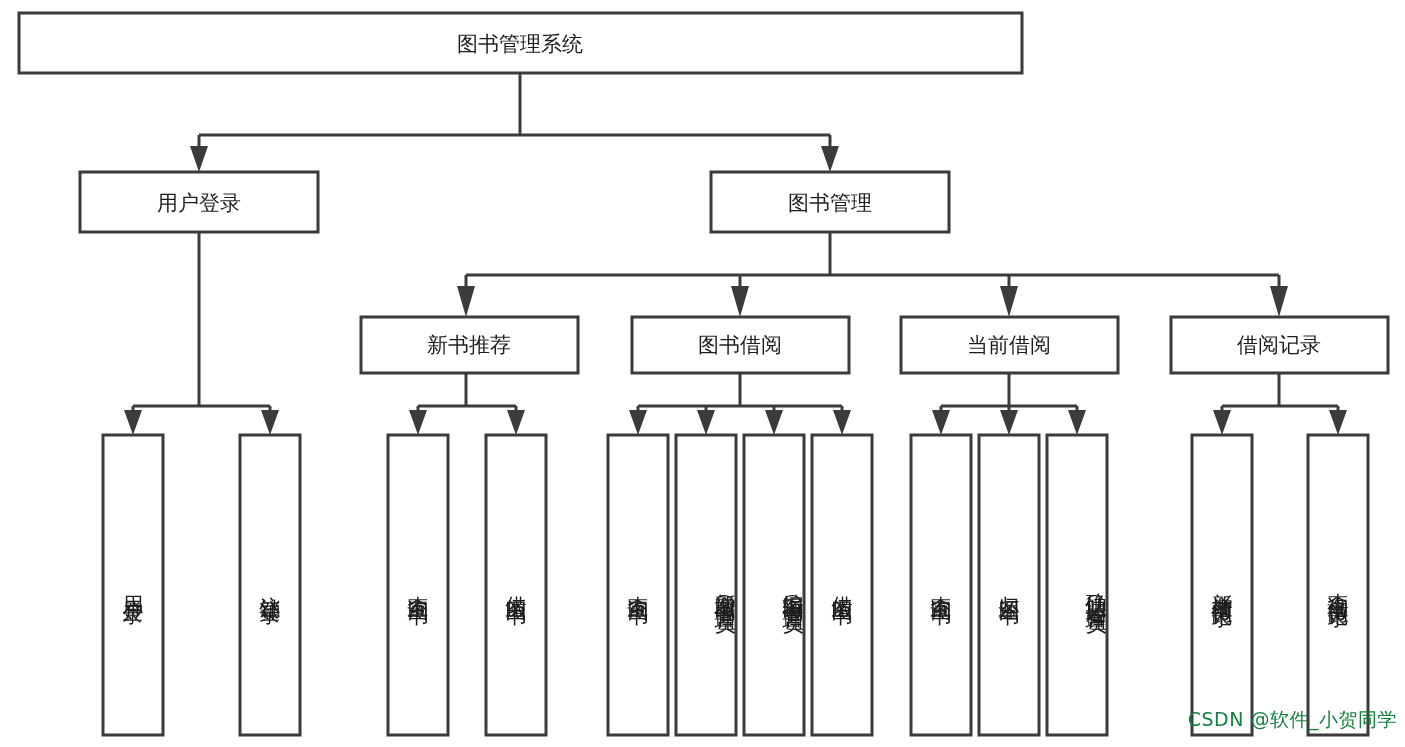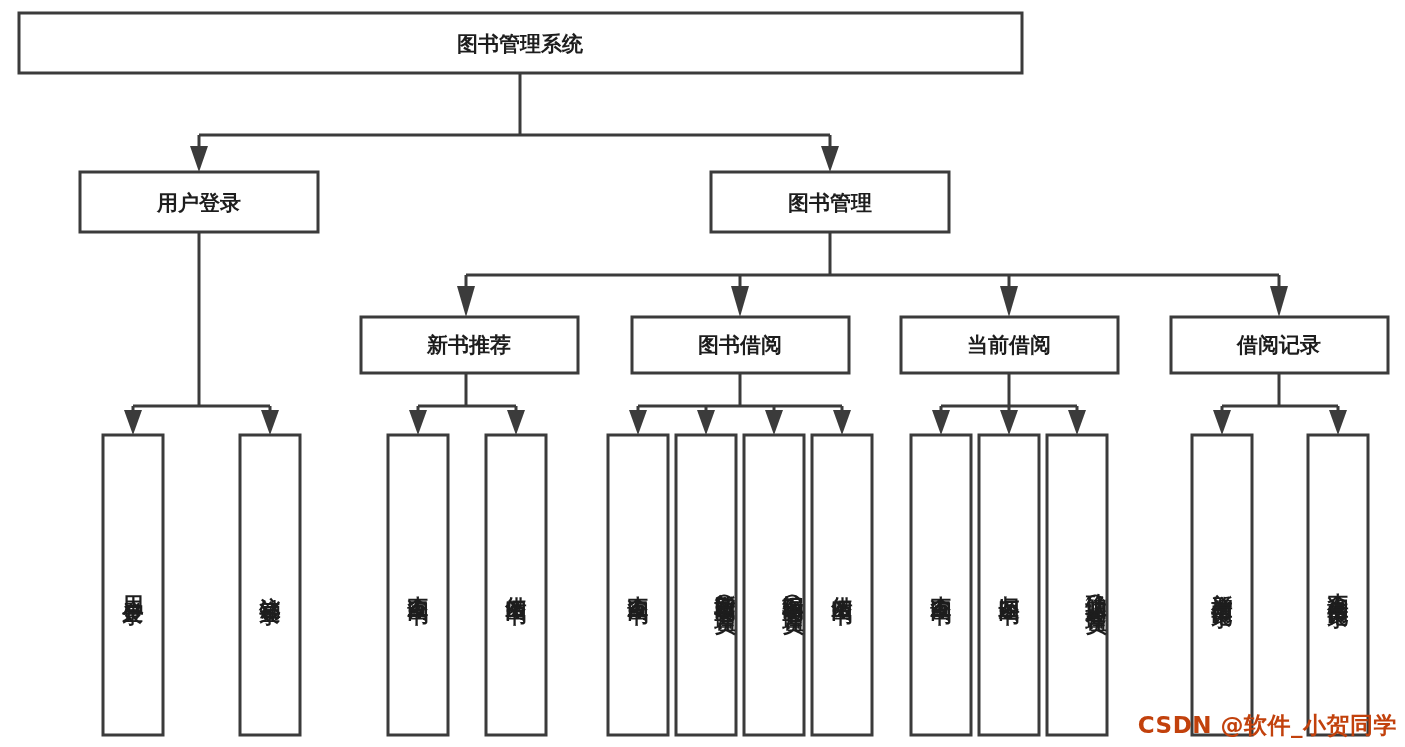--- a/index.html
+++ b/index.html
@@ -11,21 +11,20 @@
     width: 1405px;
     height: 747px;
     font-family: "DejaVu Sans", "Liberation Sans", sans-serif;
     overflow: hidden;
   }
   #diagram-root {
     position: relative;
     width: 1405px;
     height: 747px;
     background: #ffffff;
-    font-weight: bold;
   }
   svg#flow-svg {
     position: absolute;
     left: 0;
     top: 0;
     width: 1405px;
     height: 747px;
   }
   .node-box {
     fill: #ffffff;
@@ -60,24 +59,24 @@
     letter-spacing: 3px;
     display: flex;
     align-items: center;
     justify-content: center;
     white-space: nowrap;
     user-select: none;
   }
   #watermark {
     position: absolute;
     right: 8px;
-    bottom: 6px;
-    font-family: "DejaVu Sans", "Liberation Sans", sans-serif;
-    font-size: 23px;
-    color: #c2410c;
+    bottom: 14px;
+    font-family: "DejaVu Sans", "Liberation Sans", sans-serif;
+    font-size: 19px;
+    color: #15803d;
     letter-spacing: 0.5px;
     white-space: nowrap;
   }
 </style>
 </head>
 <body>
 
 <div id="diagram-root">
 
   <svg id="flow-svg" viewBox="0 0 1405 747">

